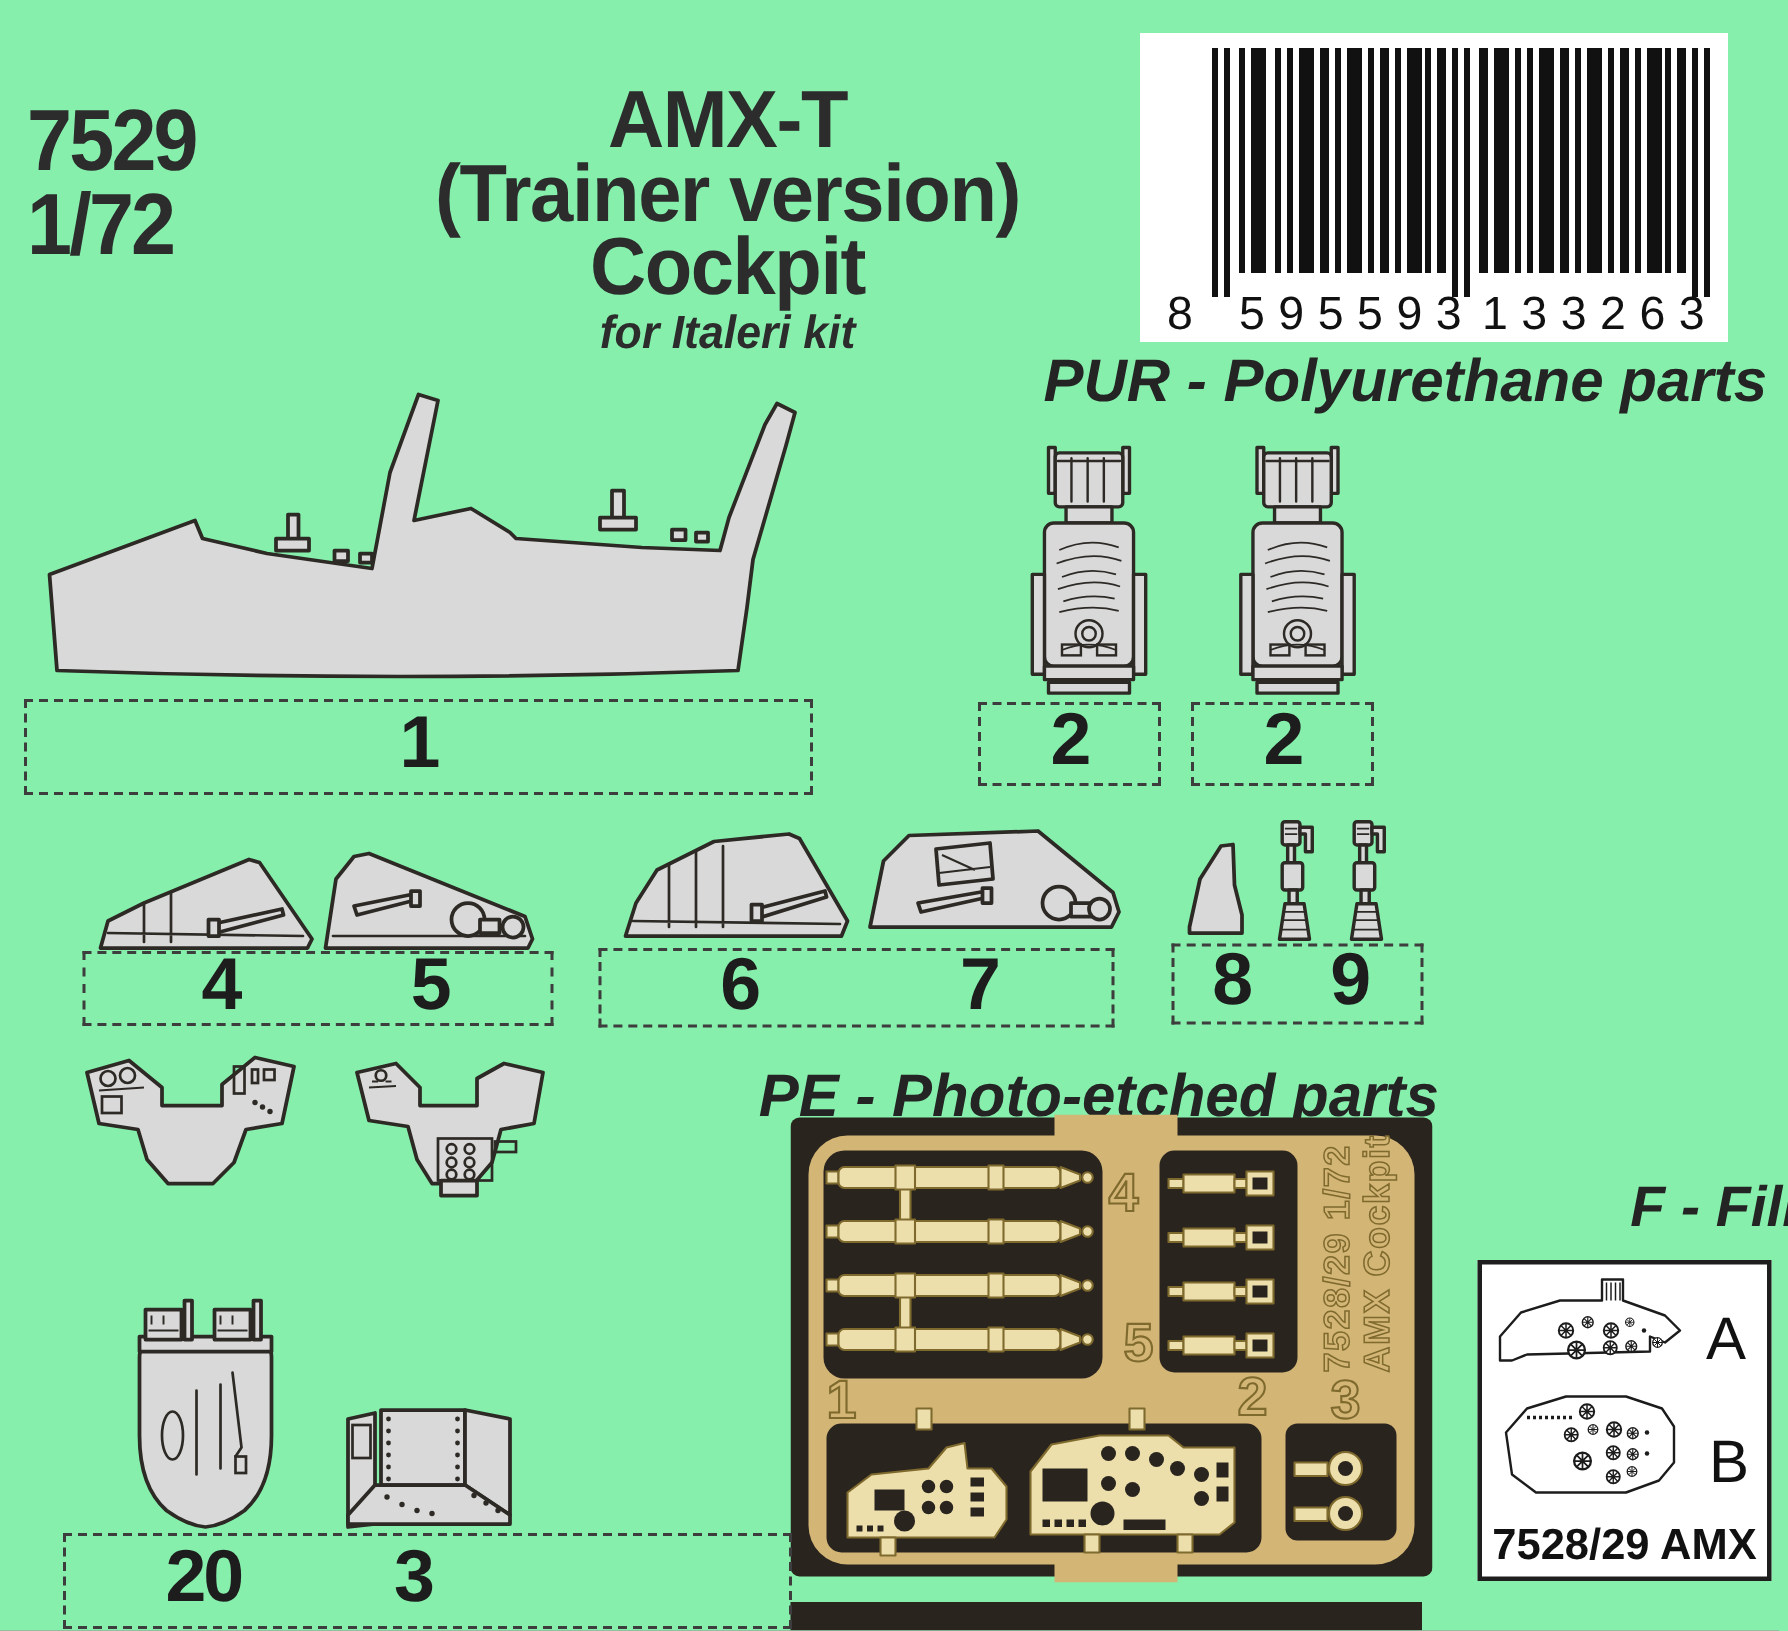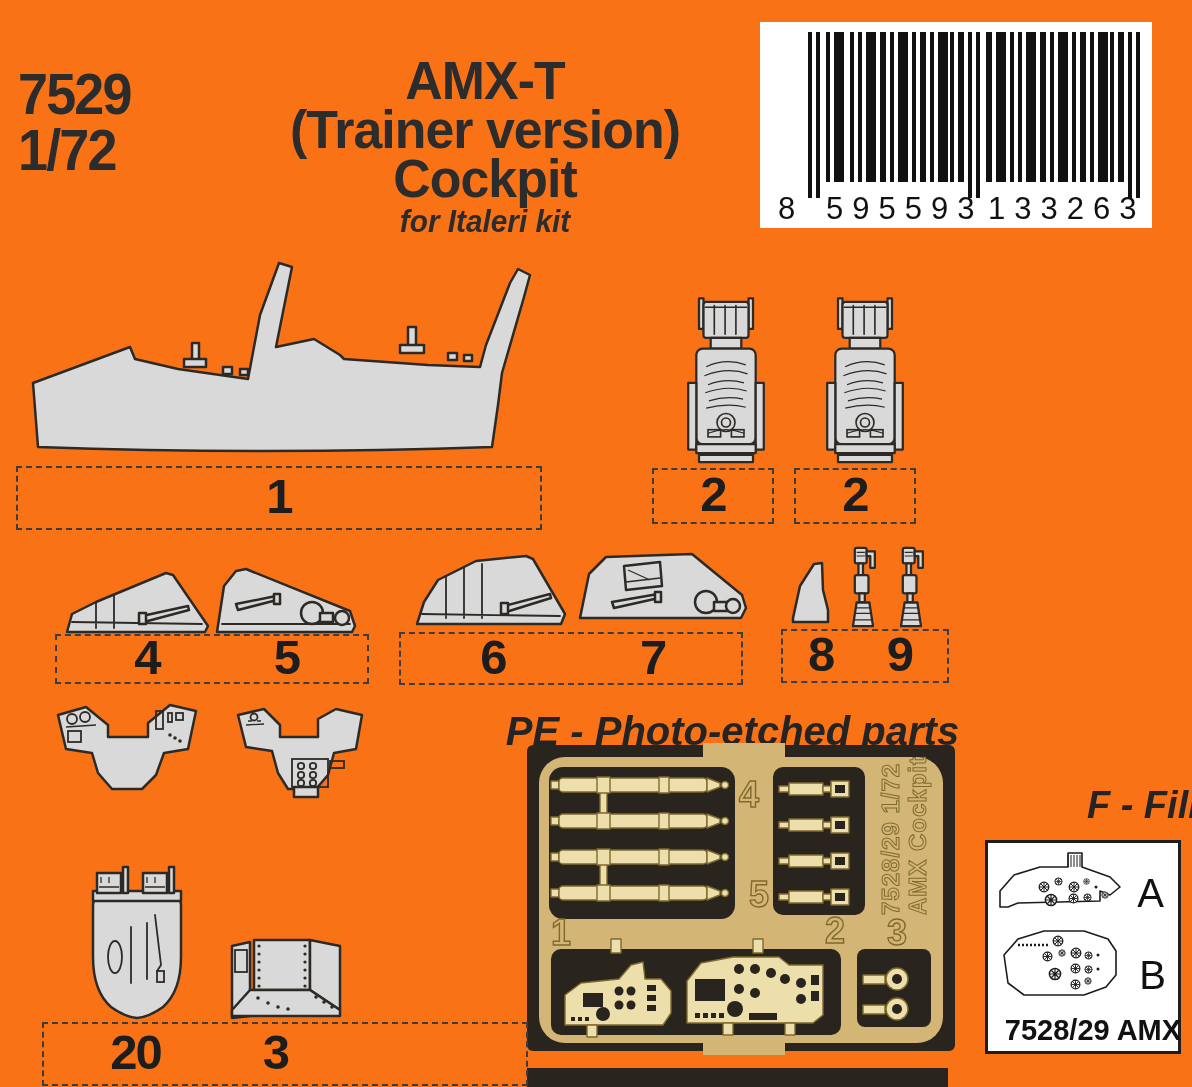--- a/index.html
+++ b/index.html
@@ -1,18 +1,18 @@
 <!DOCTYPE html>
 <html><head>
 <meta charset="utf-8">
 <style>
   html,body { margin:0; padding:0; background:#9a9a9a; }
   .sheet {
     position:relative; width:1192px; height:1087px; overflow:hidden;
-    background:#f97316;
+    background:#86efac;
     font-family:"Liberation Sans", sans-serif;
     color:#262626;
   }
   .abs { position:absolute; }
 
   
   .prod-code { left:18px; top:66px; font-size:58px; line-height:56px; font-weight:700;
                letter-spacing:-2px; color:#2c2c2c; transform:scaleX(.93); transform-origin:left top; }
   .title-block { left:235px; top:56px; width:500px; text-align:center; color:#2c2c2c;
                  transform:scaleX(.96); transform-origin:center top; }
@@ -45,21 +45,21 @@
   .fret-num  { font-family:"Liberation Sans",sans-serif; font-size:36px; font-weight:700;
                fill:#D3B576; stroke:#7F6A2E; stroke-width:1.4; }
   .fret-vtxt { font-family:"Liberation Sans",sans-serif; font-size:24px; font-weight:700;
                fill:#D3B576; stroke:#7F6A2E; stroke-width:1; letter-spacing:1px; }
 
   
   .film-box { left:985px; top:840px; width:196px; height:214px; background:#ffffff;
               border:3px solid #1e1e1e; box-sizing:border-box; }
   .film-letter { position:absolute; font-size:40px; font-weight:400; color:#111; line-height:1; }
   .film-caption { position:absolute; left:0; bottom:4px; width:100%; text-align:center;
-                  font-size:29px; font-weight:600; color:#111;padding-left:10px; }
+                  font-size:29px; font-weight:600; color:#111; }
   .bc-digit { font-family:"Liberation Sans",sans-serif; font-size:31px; fill:#111; }
 </style>
 </head>
 <body>
 
 <div class="sheet">
 
   <svg width="0" height="0" style="position:absolute">
     <defs>
       <symbol id="seat" viewBox="0 0 100 190">
@@ -147,20 +147,21 @@
           <rect x="358" y="10" width="6" height="150"></rect>
         <rect x="368" y="10" width="4" height="166"></rect>
           <rect x="376" y="10" width="4" height="166"></rect>
       </g>
       <text class="bc-digit" x="18" y="197">8</text>
       <text class="bc-digit" x="66" y="197" letter-spacing="9">595593</text>
       <text class="bc-digit" x="228" y="197" letter-spacing="9">133263</text>
     </svg>
   </div>
 
+  <div class="abs sec-heading pur-heading">PUR - Polyurethane parts</div>
 
   <svg class="abs" style="left:28px;top:255px" width="550" height="205" viewBox="0 0 550 205">
     <path class="part" d="M10,192 L5,128 L102,92 L107,104 L150,114 L220,124
                           L232,60 L251,8 L264,12 L248,92
                           L286,84 L312,100 L316,104 L400,110 L452,112
                           L458,90 L482,28 L490,14 L502,20 L496,42 L474,118
                           L470,150 L464,192 Q240,200 10,192 Z"></path>
     <rect class="part" x="164" y="88" width="7" height="18"></rect>
     <rect class="part" x="156" y="104" width="22" height="8"></rect>
     <rect class="part" x="195" y="112" width="9" height="7"></rect>

